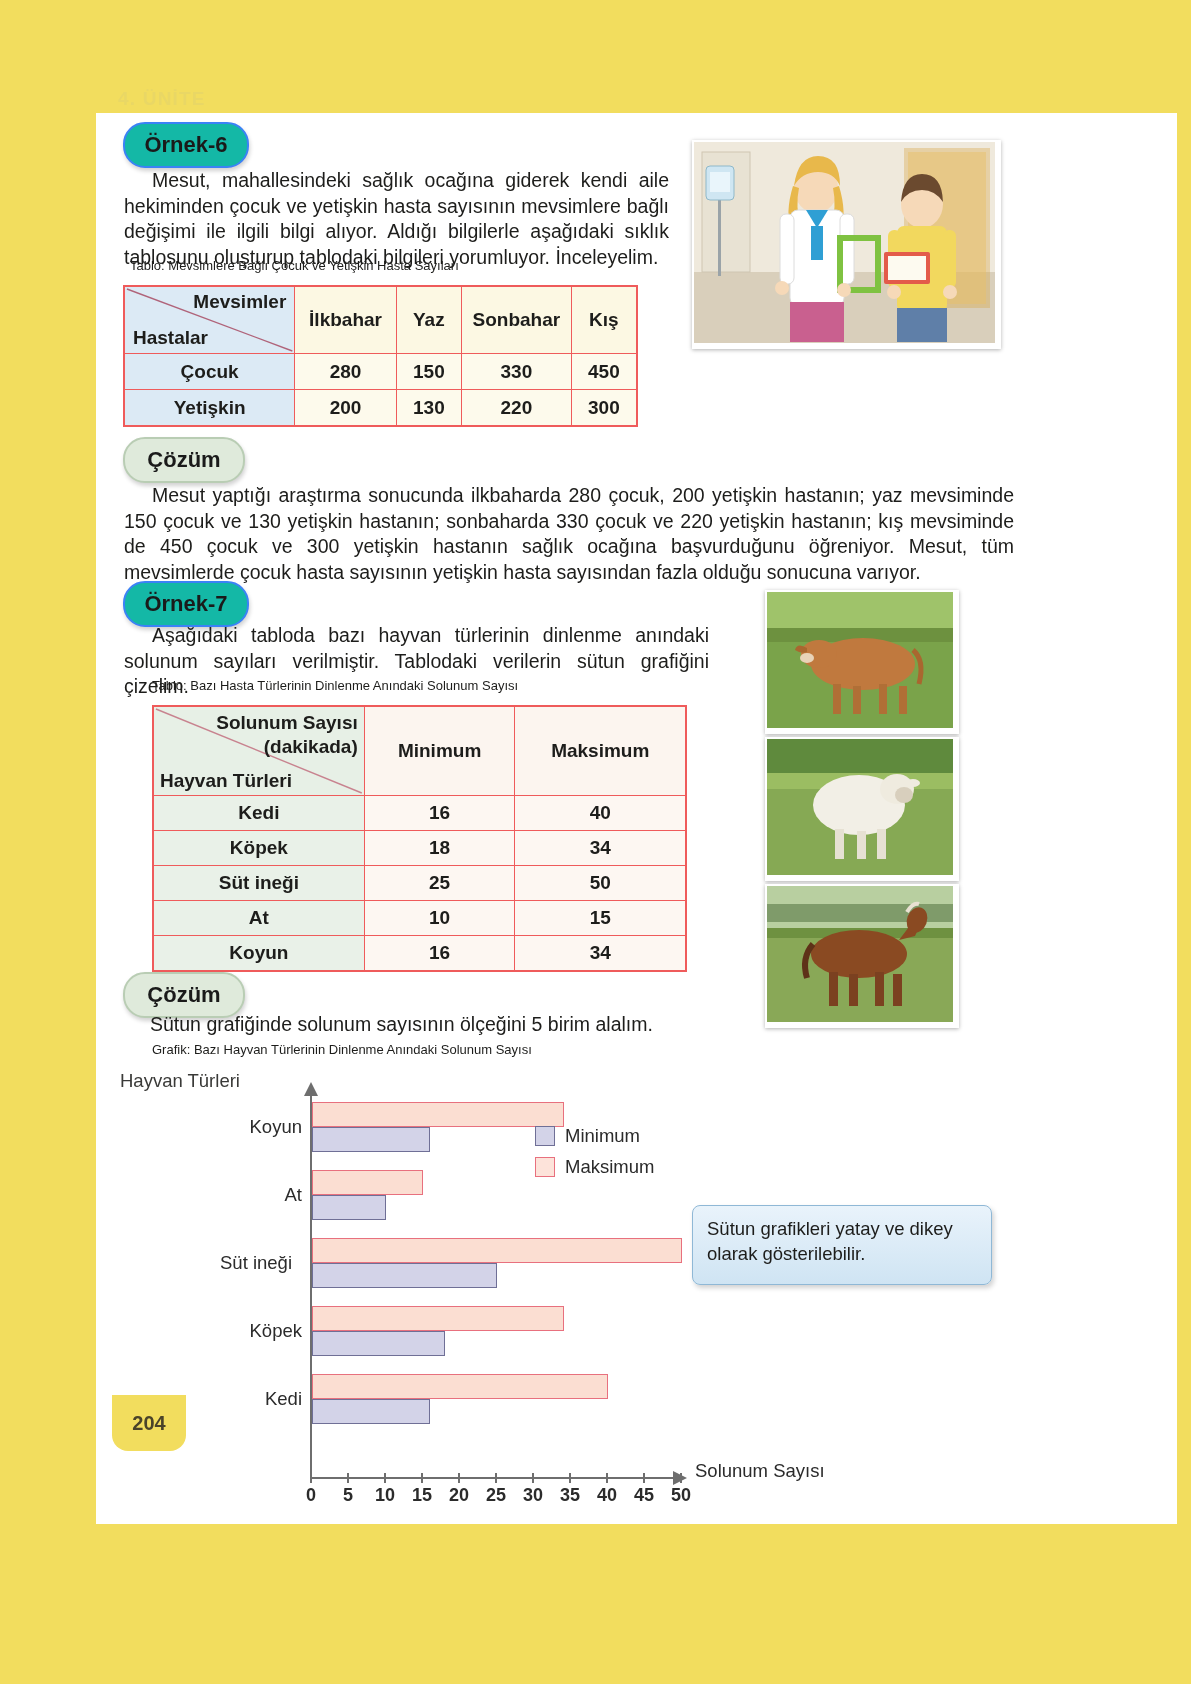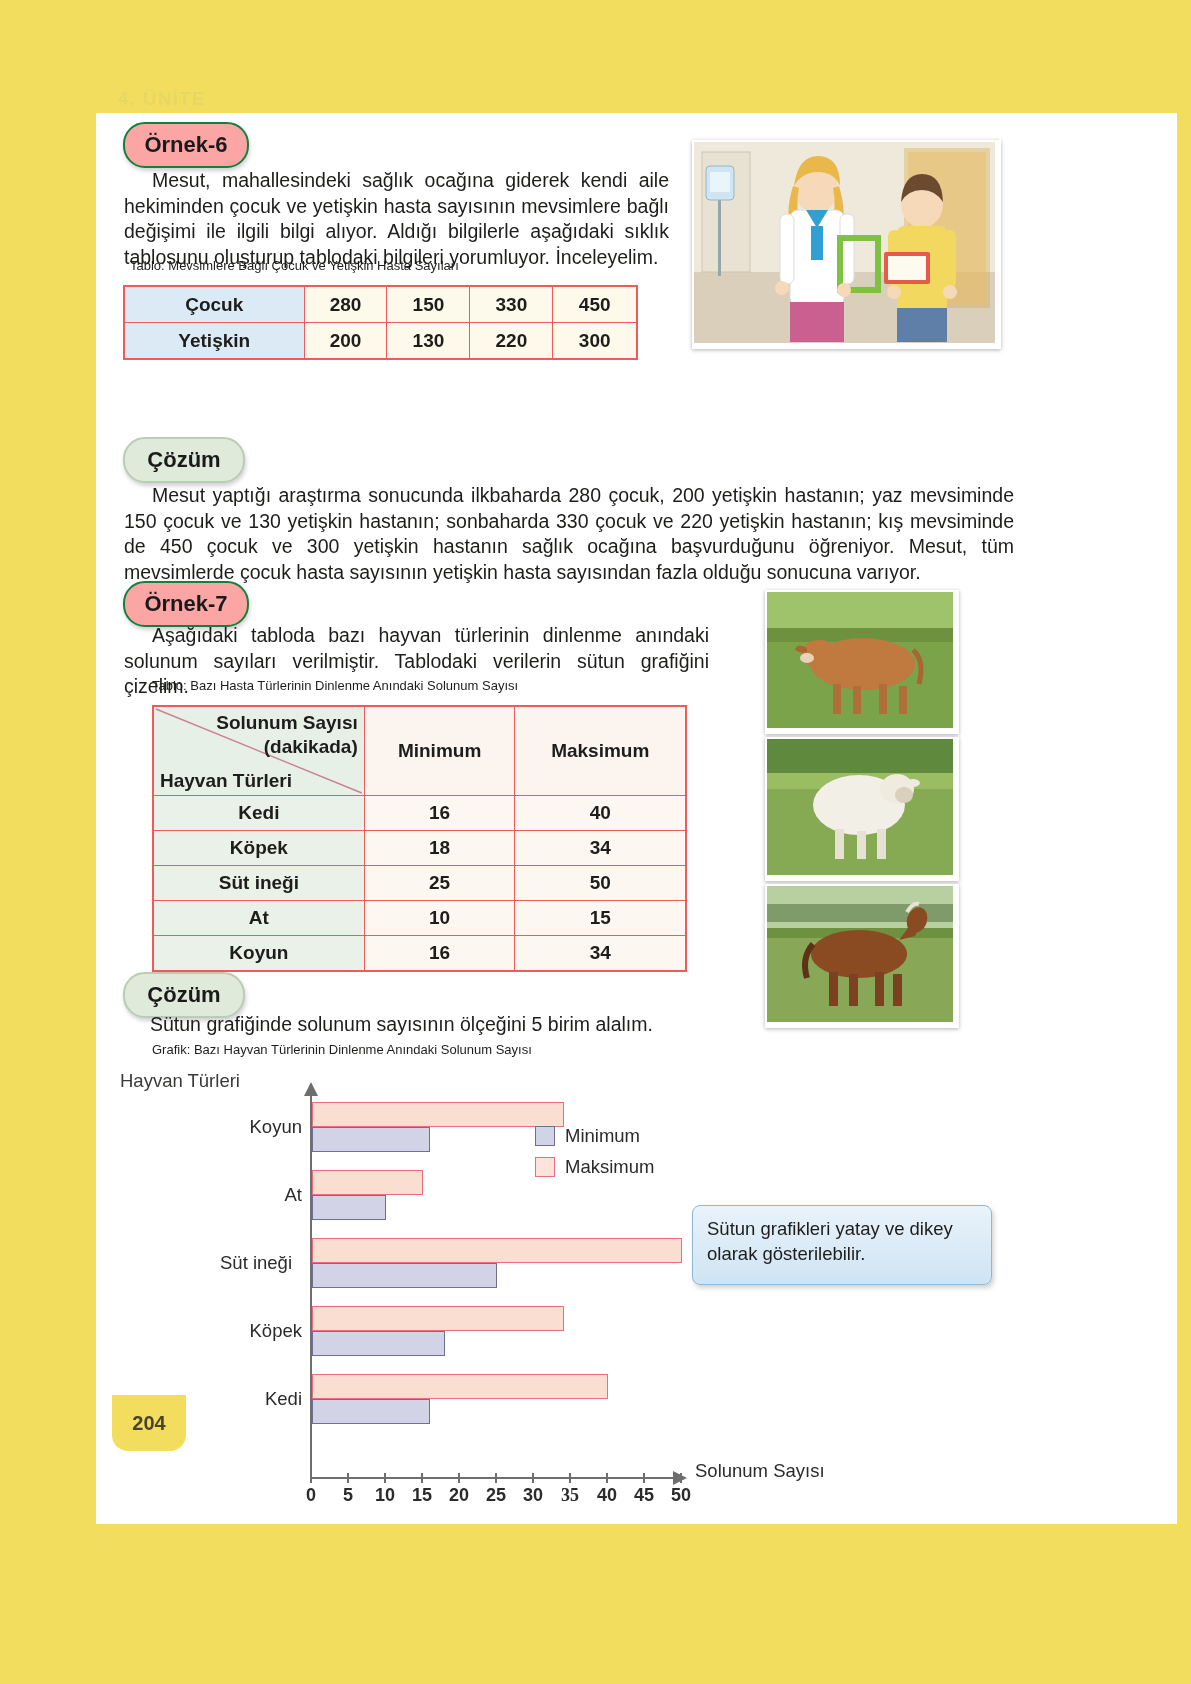--- a/index.html
+++ b/index.html
@@ -28,21 +28,21 @@
     font-size:20px;font-weight:bold;color:#4a4329;
   }
 
   
   .badge{
     position:absolute;display:flex;align-items:center;justify-content:center;
     font-size:22px;font-weight:bold;border-radius:22px;
     box-shadow:1px 3px 4px rgba(0,0,0,.18);
   }
   .badge-ornek{
-    background:#fca5a5;border:2px solid #15803d;color:#1a1a1a;
+    background:#14b8a6;border:2px solid #3b82f6;color:#1a1a1a;
     width:122px;height:42px;
   }
   .badge-cozum{
     background:#dfeadb;border:2px solid #b9cdb4;color:#1a1a1a;
     width:118px;height:42px;
   }
 
   
   .para{
     position:absolute;font-size:19.5px;line-height:25.5px;color:#1d1d1b;
@@ -153,20 +153,33 @@
 <div class="unite-label">4. ÜNİTE</div>
 
 <div class="badge badge-ornek" style="left:123px;top:122px;">Örnek-6</div>
 
 <div class="para" style="left:124px;top:168px;width:545px;"><span class="ind"></span><span>Mesut, mahallesindeki sağlık ocağına giderek kendi aile hekiminden çocuk ve yetişkin hasta sayısının mevsimlere bağlı değişimi ile ilgili bilgi alıyor. Aldığı bilgilerle aşağıdaki sıklık tablosunu oluşturup tablodaki bilgileri yorumluyor. İnceleyelim.</span></div>
 
 <div class="caption" style="left:130px;top:258px;">Tablo: Mevsimlere Bağlı Çocuk ve Yetişkin Hasta Sayıları</div>
 
 <table class="tbl1">
   <tbody>
+      <tr>
+    <td class="corner" rowspan="1">
+      <svg class="corner-diag" viewBox="0 0 175 66" preserveAspectRatio="none">
+        <line x1="2" y1="2" x2="173" y2="64" stroke="#b0647a" stroke-width="1.4"></line>
+      </svg>
+      <span class="corner-tr">Mevsimler</span>
+      <span class="corner-bl">Hastalar</span>
+    </td>
+    <td class="hcell" style="width:100px;">İlkbahar</td>
+    <td class="hcell" style="width:64px;">Yaz</td>
+    <td class="hcell" style="width:108px;">Sonbahar</td>
+    <td class="hcell" style="width:64px;">Kış</td>
+  </tr>
   <tr>
     <td class="rowhead">Çocuk</td>
     <td class="dcell">280</td>
     <td class="dcell">150</td>
     <td class="dcell">330</td>
     <td class="dcell">450</td>
   </tr>
   <tr>
     <td class="rowhead">Yetişkin</td>
     <td class="dcell">200</td>
@@ -368,21 +381,21 @@
   <div class="tick" style="left:523px;"></div>
   <div class="tick" style="left:560px;"></div>
 
   <div class="tick-lab" style="left:176px;">0</div>
   <div class="tick-lab" style="left:213px;">5</div>
   <div class="tick-lab" style="left:250px;">10</div>
   <div class="tick-lab" style="left:287px;">15</div>
   <div class="tick-lab" style="left:324px;">20</div>
   <div class="tick-lab" style="left:361px;">25</div>
   <div class="tick-lab" style="left:398px;">30</div>
-  <div class="tick-lab" style="left:435px;font-family:Liberation Serif, serif;">35</div>
+  <div class="tick-lab" style="left:435px;">35</div>
   <div class="tick-lab" style="left:472px;">40</div>
   <div class="tick-lab" style="left:509px;">45</div>
   <div class="tick-lab" style="left:546px;">50</div>
 
   <div class="x-title">Solunum Sayısı</div>
 
   <div class="legend">
     <div class="legend-row">
       <span class="legend-sw min"></span>
       <span class="legend-lab">Minimum</span>

